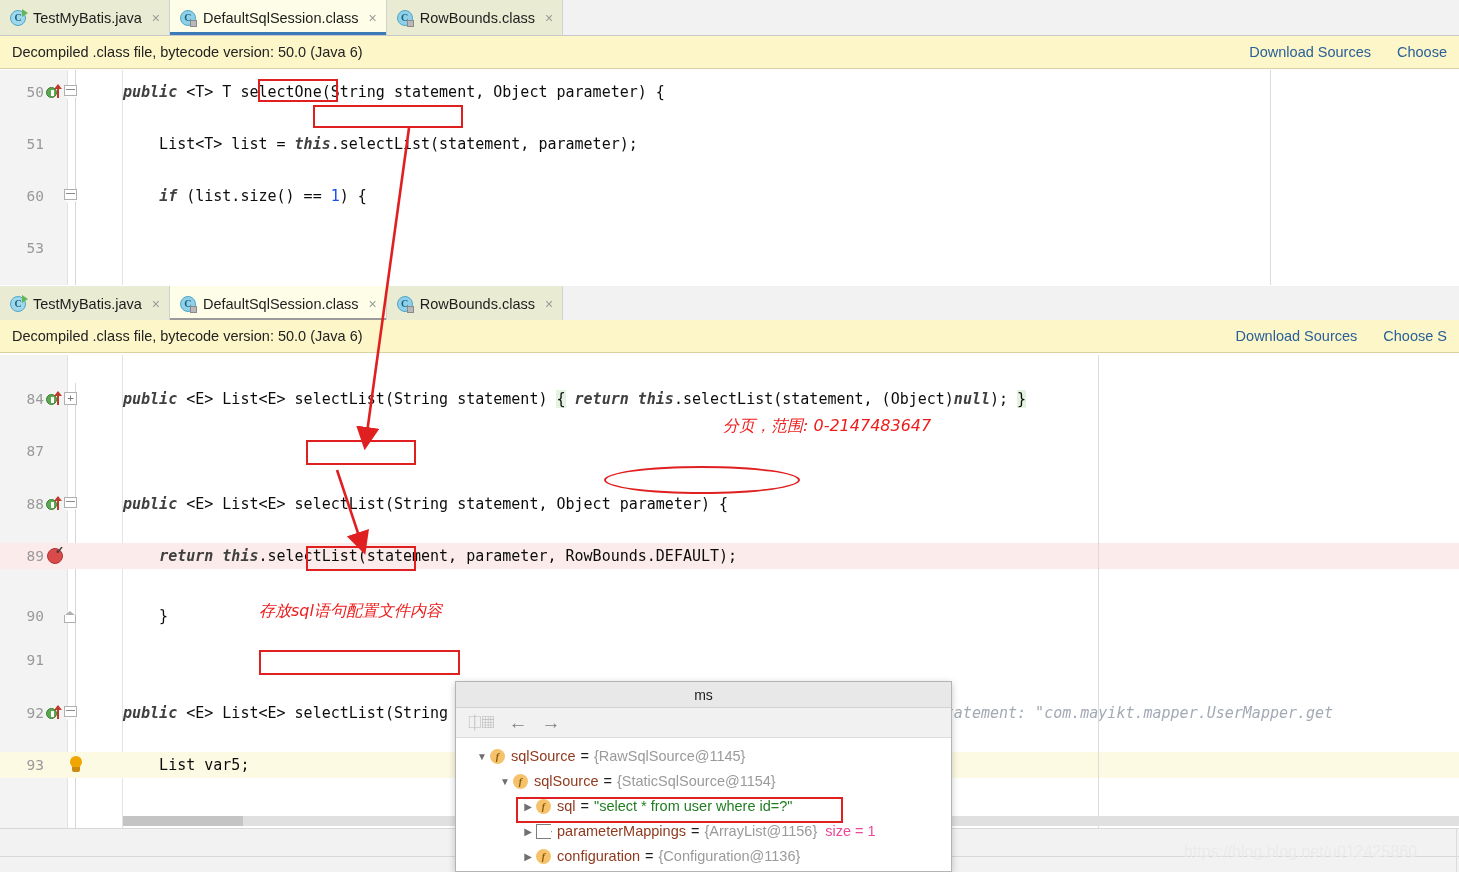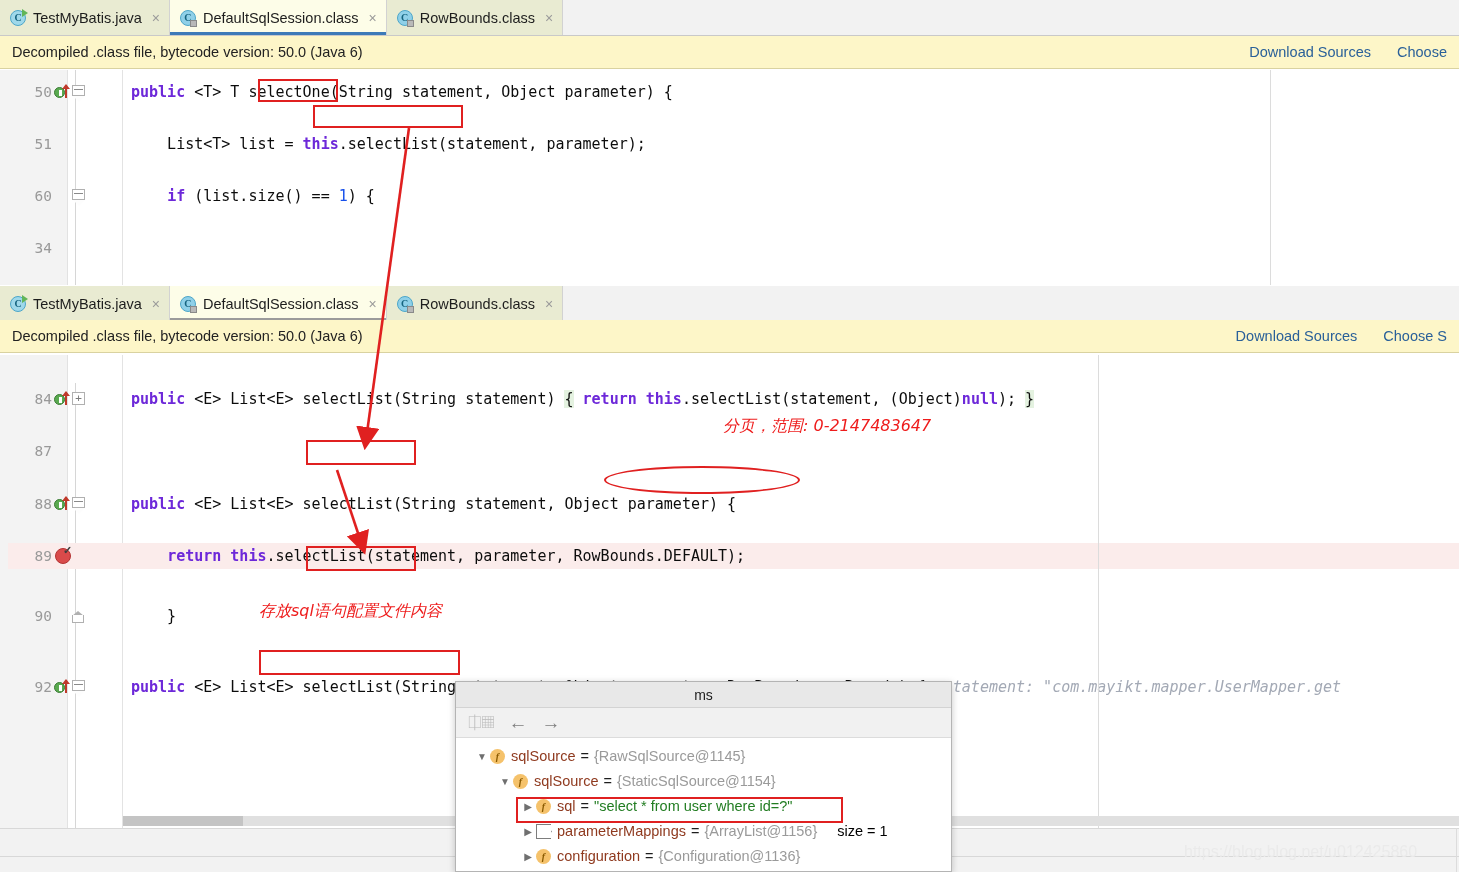--- a/index.html
+++ b/index.html
@@ -71,35 +71,35 @@
   .editor { position: absolute; left: 0; width: 1459px; background: #ffffff; overflow: hidden; }
   .gutter {
     position: absolute; left: 0; top: 0; bottom: 0; width: 68px;
     background: #f3f3f3; border-right: 1px solid #e2e2e2;
   }
   .foldcol {
     position: absolute; left: 68px; top: 0; bottom: 0; width: 55px;
     background: #ffffff; border-right: 1px solid #e3e3e3;
   }
   .coderows { position: absolute; left: 0; top: 0; right: 0; }
-  .row { position: relative; height: 26px; line-height: 26px; white-space: nowrap; margin-left: 8px; }
+  .row { position: relative; height: 26px; line-height: 26px; white-space: nowrap; }
   .row .lnum {
     position: absolute; left: 0; width: 44px; text-align: right;
     color: #999999; font-family: "DejaVu Sans Mono", monospace; font-size: 14.5px;
   }
   .row .gicons { position: absolute; left: 46px; width: 22px; height: 26px; }
   .row .fold { position: absolute; left: 62px; width: 22px; height: 26px; }
   .row .code {
     position: absolute; left: 123px; font-family: "DejaVu Sans Mono", monospace;
     font-size: 15px; color: #0c0c0c; white-space: pre;
   }
   .row.hl-pink { background: #fbeceb; }
   .row.hl-yellow { background: #fdfae3; }
 
-  .kw { color: #6d28d9; font-weight: bold; }
+  .kw { color: #404040; font-weight: bold; font-style: italic; }
   .num { color: #1750eb; }
   .inline-brace { background: #e4f2e0; }
   .hint { color: #a3a9b5; font-style: italic; }
 
   
   .mk-impl { position: absolute; left: 0; top: 6px; width: 22px; height: 14px; }
   .mk-impl .ball {
     position: absolute; left: 0; top: 2px; width: 11px; height: 11px; border-radius: 50%;
     background: #59a94f; border: 1px solid #3c7c35;
   }
@@ -194,21 +194,21 @@
   }
   .lbadge::after {
     content:""; position:absolute; right:-1px; top:-1.4px; bottom:-1.4px; width:6px;
     border:1.4px solid #7d7d7d; border-left:none;
     clip-path: polygon(0 0, 100% 50%, 0 100%);
   }
   .fname { color: #8f3a1f; }
   .feq { color: #1d1d1d; margin: 0 5px; }
   .fval { color: #9a9a9a; }
   .fval.green { color: #227d22; }
-  .fsize { color: #000000; margin-left: 20px; }
+  .fsize { color: #ec4899; margin-left: 8px; }
 
   
   .hscroll { position: absolute; height: 10px; background: #e0e0e0; }
   .watermark {
     position: absolute; color: #eaeaea; font-size: 16px;
     font-family: "Liberation Sans", sans-serif; white-space: nowrap;
   }
   .vdivider { position: absolute; width: 1px; background: #dcdcdc; }
   .hdivider { position: absolute; height: 1px; background: #d8d8d8; }
 </style>
@@ -293,21 +293,21 @@
               <span class="tipb"></span>
               <span class="b"></span>
               <span class="m"></span>
               <span class="tip"></span>
             </span>
         </span>
         <span class="code">    <span class="kw">if</span> (list.size() == <span class="num">1</span>) {</span>
       </div>
 
       <div class="row" style="top:87px">
-        <span class="lnum">34</span>
+        <span class="lnum">53</span>
       </div>
 
     </div>
     <div class="vdivider" style="left:1270px; top:0; bottom:0;"></div>
   </div>
 
   <div class="tabstrip" style="top:286px">
     <div class="tab">
       <span class="ficon java">
         <span class="disc"></span>
@@ -405,40 +405,53 @@
         <span class="lnum">90</span>
         <span class="fold">
           <span class="fold-cap">
               <span class="tri"></span>
               <span class="box"></span>
             </span>
         </span>
         <span class="code">    }</span>
       </div>
 
+      <div class="row" style="top:162px">
+        <span class="lnum">91</span>
+      </div>
 
       <div class="row" style="top:189px">
         <span class="lnum">92</span>
         <span class="gicons">
           <span class="mk-impl">
               <span class="ball"></span>
               <span class="up"></span>
             </span>
         </span>
         <span class="fold">
           <span class="fold-arrowdown">
               <span class="tipb"></span>
               <span class="b"></span>
               <span class="m"></span>
               <span class="tip"></span>
             </span>
         </span>
         <span class="code"><span class="kw">public</span> &lt;E&gt; List&lt;E&gt; selectList(String statement, Object parameter, RowBounds rowBounds) {  <span class="hint">statement: "com.mayikt.mapper.UserMapper.get</span></span>
       </div>
 
+      <div class="row hl-yellow" style="top:215px">
+        <span class="lnum">93</span>
+        <span class="gicons">
+          <span class="mk-bulb">
+              <span class="glass"></span>
+              <span class="base"></span>
+            </span>
+        </span>
+        <span class="code">    List var5;</span>
+      </div>
 
     </div>
     <div class="vdivider" style="left:1098px; top:0; bottom:0;"></div>
   </div>
 
   <div style="position:absolute; left:0; top:828px; width:1459px; height:44px; background:#f2f2f2; border-top:1px solid #d8d8d8;"></div>
   <div class="hscroll" style="left:123px; top:816px; width:1336px;"></div>
   <div class="hscroll" style="left:123px; top:816px; width:120px; background:#c4c4c4;"></div>
   <div class="hdivider" style="left:0; top:856px; width:1459px;"></div>
   <div class="vdivider" style="left:1456px; top:828px; height:44px;"></div>

